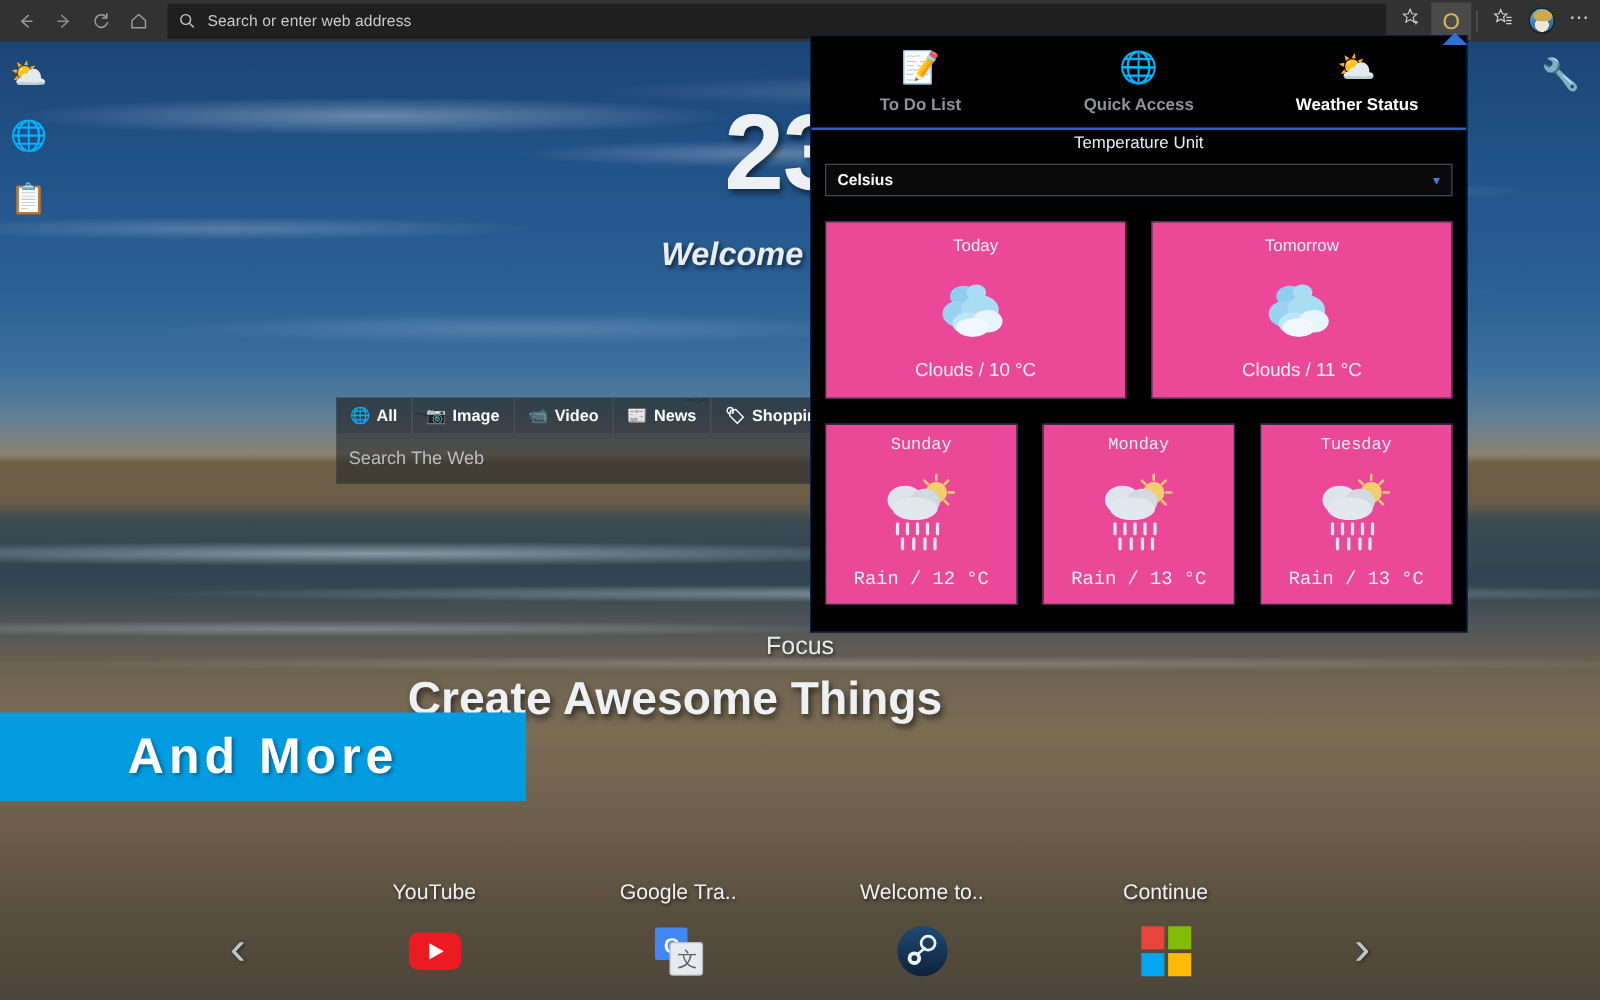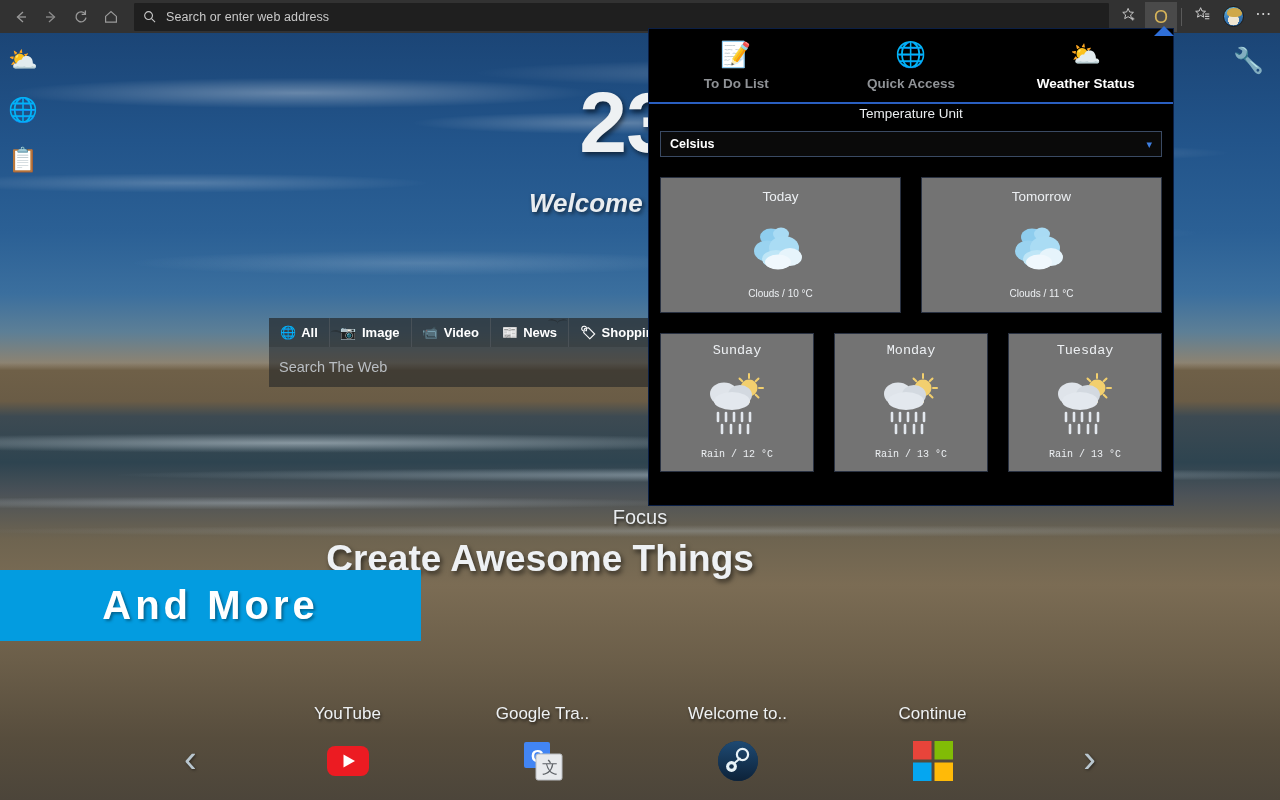--- a/index.html
+++ b/index.html
@@ -265,27 +265,27 @@
     padding: 0 9px;
     cursor:pointer;
   }
   #unit-select .val { color:#ffffff; font-size:12.5px; font-weight:700; }
   #unit-select .chev { color:#3f7fe0; font-size:11px; }
 
   #wx-top { display:flex; gap:20px; margin: 20px 11px 0 11px; }
   .wx-card {
     flex:1;
     border:1px solid #2a3242;
-    background:#737373;
+    background:#ec4899;
     display:flex; flex-direction:column; align-items:center;
     padding: 11px 0 13px 0;
   }
   .wx-card .day { font-size:13.5px; color:#eceff2; }
   .wx-card .art { height:62px; display:flex; align-items:center; justify-content:center; margin: 12px 0 10px 0; }
-  .wx-card .desc { font-size:10px; color:#eceff2; }
+  .wx-card .desc { font-size:15px; color:#eceff2; }
 
   #wx-bot { display:flex; gap:20px; margin: 20px 11px 0 11px; }
   #wx-bot .wx-card .art { height:74px; margin: 9px 0 8px 0; }
   #wx-bot .wx-card { padding: 9px 0 11px 0; font-family: Liberation Mono, monospace; }
 
   
   .cloudy-svg, .rain-svg { display:block; }
 </style>
 </head>
 <body>

